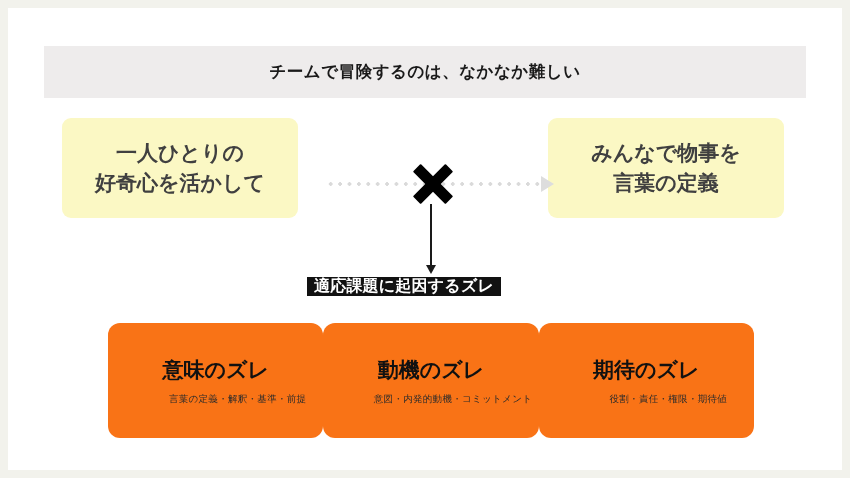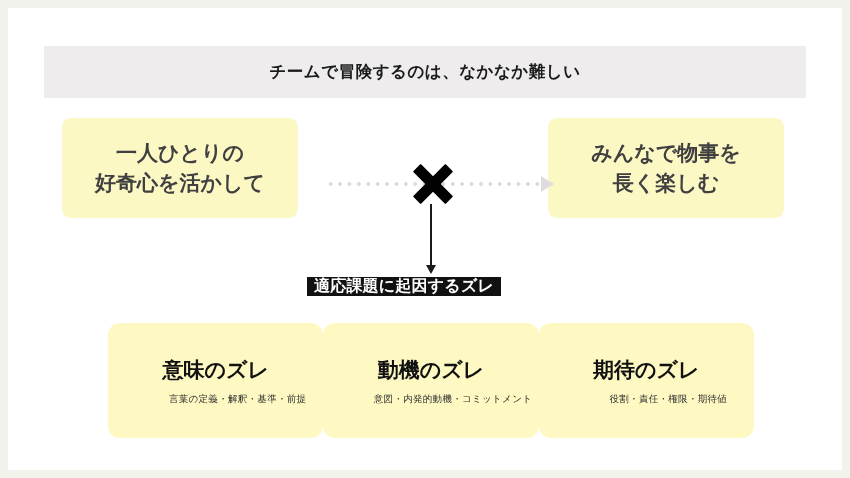--- a/index.html
+++ b/index.html
@@ -155,21 +155,21 @@
     left: 100px;
     top: 315px;
     width: 646px;
     height: 115px;
     display: flex;
     justify-content: space-between;
   }
   .card {
     width: 247px;
     height: 115px;
-    background: #fef9c3;
+    background: #f97316;
     border-radius: 12px;
     display: flex;
     flex-direction: column;
     align-items: center;
     justify-content: center;
   }
   .card-title {
     font-size: 21px;
     font-weight: bold;
     color: #111111;
@@ -193,21 +193,21 @@
     <div class="title-text">チームで冒険するのは、なかなか難しい</div>
   </div>
 
   <div class="yellow-box left">
     <div class="yellow-line">一人ひとりの</div>
     <div class="yellow-line">好奇心を活かして</div>
   </div>
 
   <div class="yellow-box right">
     <div class="yellow-line">みんなで物事を</div>
-    <div class="yellow-line">長く楽しむ</div>
+    <div class="yellow-line">言葉の定義</div>
   </div>
 
   <div class="dotted-line"></div>
   <div class="arrow-head"></div>
 
   <div class="x-mark">
     <span class="a"></span>
     <span class="b"></span>
   </div>
 

